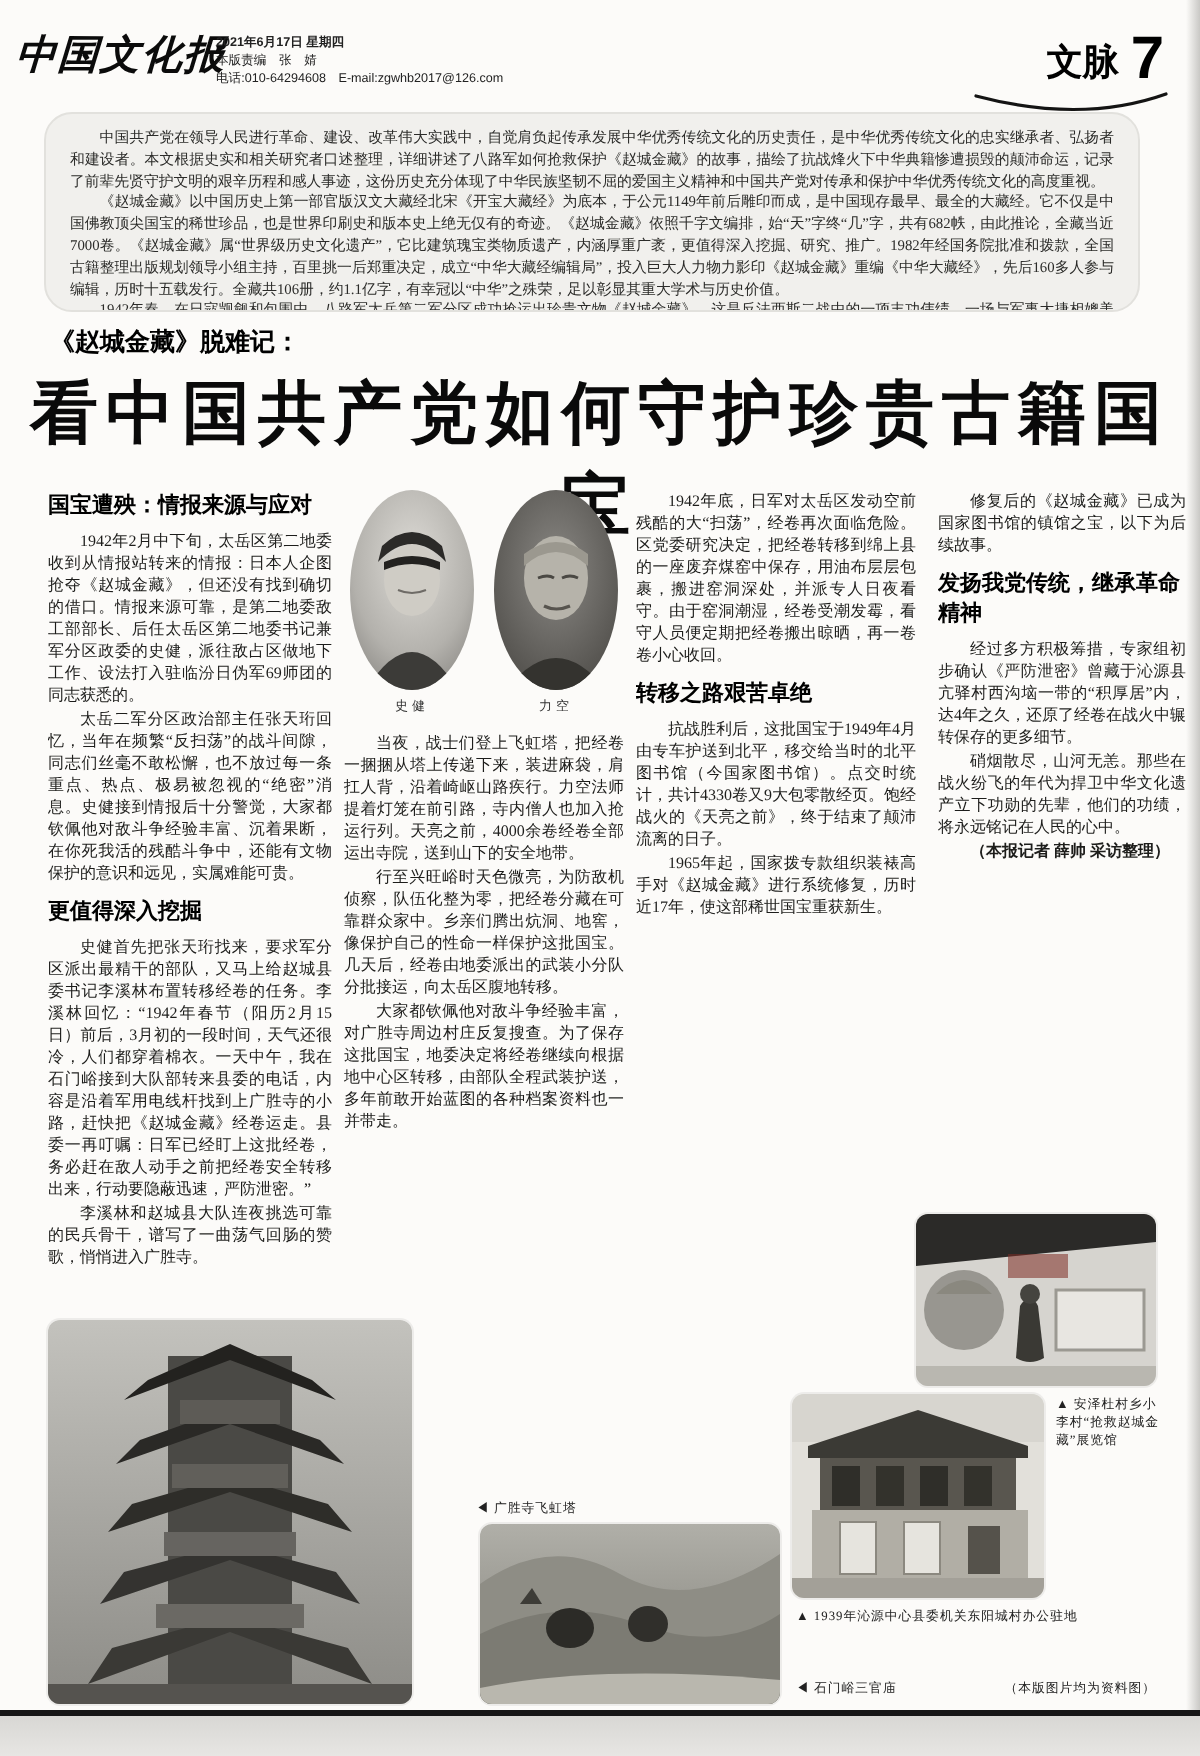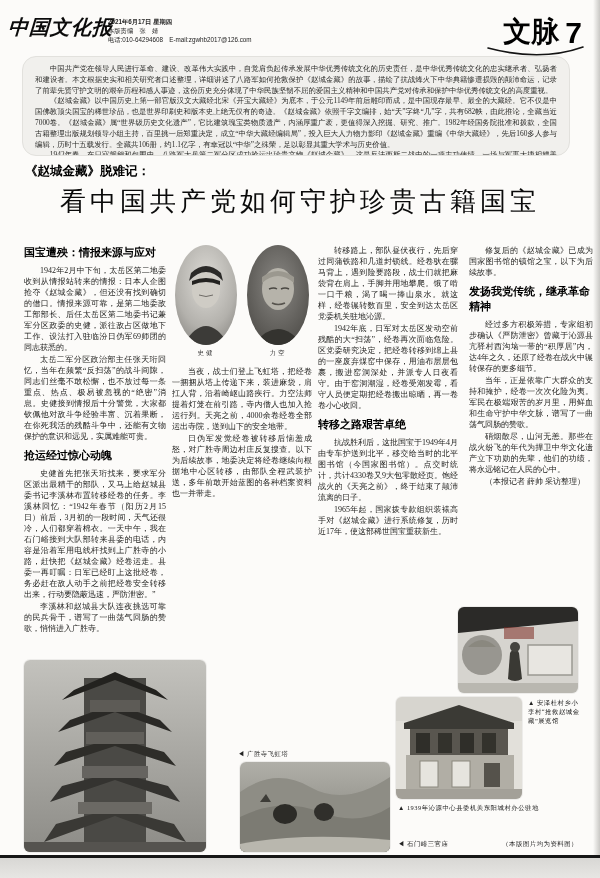--- a/index.html
+++ b/index.html
@@ -7,31 +7,31 @@
   .page{position:absolute;left:0;top:0;width:600px;height:856px;background:#fcfbf9;}
   .right-strip{position:absolute;right:0;top:0;width:7px;height:856px;background:linear-gradient(90deg,rgba(0,0,0,0),#c9c8c5);}
   .bottom-rule{position:absolute;left:0;top:855px;width:600px;height:3px;background:#161616;}
   .below-page{position:absolute;left:0;top:858px;width:600px;height:20px;background:linear-gradient(#d8d7d4,#e7e6e3);}
 
   
   .masthead{position:absolute;left:8px;top:14px;font-family:"Liberation Serif",serif;font-weight:900;font-style:italic;font-size:20px;letter-spacing:1px;color:#0b0b0b;transform:skew(-3deg);}
   .hdr-info{position:absolute;left:108px;top:17px;width:230px;font-family:"Liberation Sans",sans-serif;font-size:6.3px;line-height:9px;color:#222;}
   .hdr-info .b{font-weight:700;}
   .section-wrap{position:absolute;right:18px;top:13px;width:120px;text-align:right;}
-  .section-name{font-family:"Liberation Serif",serif;font-weight:900;font-size:28px;color:#000;vertical-align:baseline;}
+  .section-name{font-family:"Liberation Serif",serif;font-weight:900;font-size:18px;color:#000;vertical-align:baseline;}
   .page-num{font-family:"Liberation Sans",sans-serif;font-weight:900;font-size:30px;color:#000;margin-left:6px;vertical-align:-2px;}
   .swoosh{position:absolute;right:14px;top:46px;}
 
   
   .intro{position:absolute;left:22px;top:56px;width:548px;height:100px;background:#f1f0ed;border:1px solid #e2e1dd;border-radius:14px;box-sizing:border-box;padding:7px 12px;overflow:hidden;}
   .intro p{margin:0;font-size:7.4px;line-height:10.8px;text-indent:2em;text-align:justify;color:#2b2b29;}
 
   
   .kicker{position:absolute;left:25px;top:163px;font-weight:700;font-size:12.5px;color:#000;}
-  .main-title{position:absolute;left:0;top:184px;width:600px;text-align:center;font-family:"Liberation Sans",sans-serif;font-weight:400;font-size:26px;letter-spacing:4px;color:#0a0a0a;margin:0;}
+  .main-title{position:absolute;left:0;top:184px;width:600px;text-align:center;font-family:"Liberation Sans",sans-serif;font-weight:700;font-size:34px;letter-spacing:4px;color:#0a0a0a;margin:0;}
 
   
   .col{position:absolute;top:245px;overflow:hidden;}
   .col p{margin:0 0 1px;font-size:8px;line-height:11px;text-indent:2em;text-align:justify;color:#1d1d1b;}
   .sub{font-family:"Liberation Sans",sans-serif;font-weight:700;font-size:11px;color:#000;margin:6px 0 5px;}
   .sub.first{margin-top:0;}
   #col1{left:24px;width:142px;height:410px;}
   #col2{left:172px;width:140px;height:505px;}
   #col3{left:318px;width:140px;height:515px;}
   #col4{left:469px;width:124px;height:358px;}
@@ -39,21 +39,21 @@
   
   .portraits{display:flex;justify-content:center;gap:10px;margin-bottom:8px;}
   .portrait{width:62px;text-align:center;}
   .oval{width:62px;height:100px;border-radius:50%;overflow:hidden;display:block;}
   .pcap{font-size:6.5px;color:#333;margin-top:4px;letter-spacing:2px;}
 
   
   .photo{position:absolute;border-radius:6px;overflow:hidden;box-shadow:0 0 0 1px rgba(0,0,0,.06);}
   .cap{position:absolute;font-size:6.4px;color:#222;letter-spacing:0.5px;}
   .cap-right{text-align:right;}
-  .credit{font-size:8px;text-align:right;color:#111;margin-top:2px;font-weight:400;}
+  .credit{font-size:8px;text-align:right;color:#111;margin-top:2px;font-weight:700;}
 </style>
 </head>
 <body>
 
 <div class="page"></div>
 
 <div class="masthead">中国文化报</div>
 <div class="hdr-info">
   <div class="b">2021年6月17日 星期四</div>
   <div>本版责编　张　婧</div>
@@ -72,21 +72,21 @@
   <p>1942年春，在日寇觊觎和包围中，八路军太岳第二军分区成功抢运出珍贵文物《赵城金藏》，这是反法西斯二战中的一项丰功伟绩，一场与军事大捷相媲美的文化战线上伟大的胜利，谱写了文化抗战的辉煌篇章。</p>
 </div>
 
 <div class="kicker">《赵城金藏》脱难记：</div>
 <h1 class="main-title">看中国共产党如何守护珍贵古籍国宝</h1>
 
 <div class="col" id="col1">
   <div class="sub first">国宝遭殃：情报来源与应对</div>
   <p>1942年2月中下旬，太岳区第二地委收到从情报站转来的情报：日本人企图抢夺《赵城金藏》，但还没有找到确切的借口。情报来源可靠，是第二地委敌工部部长、后任太岳区第二地委书记兼军分区政委的史健，派往敌占区做地下工作、设法打入驻临汾日伪军69师团的同志获悉的。</p>
   <p>太岳二军分区政治部主任张天珩回忆，当年在频繁“反扫荡”的战斗间隙，同志们丝毫不敢松懈，也不放过每一条重点、热点、极易被忽视的“绝密”消息。史健接到情报后十分警觉，大家都钦佩他对敌斗争经验丰富、沉着果断，在你死我活的残酷斗争中，还能有文物保护的意识和远见，实属难能可贵。</p>
-  <div class="sub">抢运经过惊心动魄</div>
+  <div class="sub">更值得深入挖掘</div>
   <p>史健首先把张天珩找来，要求军分区派出最精干的部队，又马上给赵城县委书记李溪林布置转移经卷的任务。李溪林回忆：“1942年春节（阳历2月15日）前后，3月初的一段时间，天气还很冷，人们都穿着棉衣。一天中午，我在石门峪接到大队部转来县委的电话，内容是沿着军用电线杆找到上广胜寺的小路，赶快把《赵城金藏》经卷运走。县委一再叮嘱：日军已经盯上这批经卷，务必赶在敌人动手之前把经卷安全转移出来，行动要隐蔽迅速，严防泄密。”</p>
   <p>李溪林和赵城县大队连夜挑选可靠的民兵骨干，谱写了一曲荡气回肠的赞歌，悄悄进入广胜寺。</p>
 </div>
 
 <div class="col" id="col2">
   <div class="portraits">
     <div class="portrait">
       <svg class="oval" viewBox="0 0 62 100">
         <defs>
             <radialGradient id="pg1" cx="50%" cy="35%" r="80%">
@@ -117,36 +117,35 @@
         <path d="M6,100 Q31,68 56,100 Z" fill="#34332f"></path>
         <ellipse cx="31" cy="44" rx="16" ry="21" fill="#b6b3aa"></ellipse>
         <path d="M15,38 Q31,24 47,38 L47,32 Q31,20 15,32 Z" fill="#9b988f"></path>
         <path d="M22,44 Q27,42 30,44 M34,44 Q38,42 42,44" stroke="#4a4843" stroke-width="1.4" fill="none"></path>
         <path d="M25,58 Q31,61 38,58" stroke="#57544e" stroke-width="1.6" fill="none"></path>
       </svg>
       <div class="pcap">力空</div>
     </div>
   </div>
   <p>当夜，战士们登上飞虹塔，把经卷一捆捆从塔上传递下来，装进麻袋，肩扛人背，沿着崎岖山路疾行。力空法师提着灯笼在前引路，寺内僧人也加入抢运行列。天亮之前，4000余卷经卷全部运出寺院，送到山下的安全地带。</p>
-  <p>日伪军发觉经卷被转移后恼羞成怒，对广胜寺周边村庄反复搜查。以下为后续故事，地委决定将经卷继续向根据地中心区转移，由部队全程武装护送，多年前敢开始蓝图的各种档案资料也一并带走。</p>
+  <p>行至兴旺峪时天色微亮，为防敌机侦察，队伍化整为零，把经卷分藏在可靠群众家中。乡亲们腾出炕洞、地窖，像保护自己的性命一样保护这批国宝。几天后，经卷由地委派出的武装小分队分批接运，向太岳区腹地转移。</p>
+  <p>大家都钦佩他对敌斗争经验丰富，对广胜寺周边村庄反复搜查。为了保存这批国宝，地委决定将经卷继续向根据地中心区转移，由部队全程武装护送，多年前敢开始蓝图的各种档案资料也一并带走。</p>
 </div>
 
 <div class="col" id="col3">
-  <p>转移路上，部队昼伏夜行，先后穿过同蒲铁路和几道封锁线。经卷驮在骡马背上，遇到险要路段，战士们就把麻袋背在肩上，手脚并用地攀爬。饿了啃一口干粮，渴了喝一捧山泉水。就这样，经卷辗转数百里，安全到达太岳区党委机关驻地沁源。</p>
   <p>1942年底，日军对太岳区发动空前残酷的大“扫荡”，经卷再次面临危险。区党委研究决定，把经卷转移到绵上县的一座废弃煤窑中保存，用油布层层包裹，搬进窑洞深处，并派专人日夜看守。由于窑洞潮湿，经卷受潮发霉，看守人员便定期把经卷搬出晾晒，再一卷卷小心收回。</p>
   <div class="sub">转移之路艰苦卓绝</div>
   <p>抗战胜利后，这批国宝于1949年4月由专车护送到北平，移交给当时的北平图书馆（今国家图书馆）。点交时统计，共计4330卷又9大包零散经页。饱经战火的《天亮之前》，终于结束了颠沛流离的日子。</p>
   <p>1965年起，国家拨专款组织装裱高手对《赵城金藏》进行系统修复，历时近17年，使这部稀世国宝重获新生。</p>
 </div>
 
 <div class="col" id="col4">
   <p>修复后的《赵城金藏》已成为国家图书馆的镇馆之宝，以下为后续故事。</p>
   <div class="sub">发扬我党传统，继承革命精神</div>
   <p>经过多方积极筹措，专家组初步确认《严防泄密》曾藏于沁源县亢驿村西沟垴一带的“积厚居”内，达4年之久，还原了经卷在战火中辗转保存的更多细节。</p>
-  <p>当年，正是依靠广大群众的支持和掩护，经卷一次次化险为夷。军民在极端艰苦的岁月里，用鲜血和生命守护中华文脉，谱写了一曲荡气回肠的赞歌。</p>
   <p>硝烟散尽，山河无恙。那些在战火纷飞的年代为捍卫中华文化遗产立下功勋的先辈，他们的功绩，将永远铭记在人民的心中。</p>
   <p class="credit">（本报记者 薛帅 采访整理）</p>
 </div>
 
 <div class="photo" style="left:24px;top:660px;width:182px;height:192px;">
   <svg width="182" height="192" viewBox="0 0 182 192">
     <defs>
         <linearGradient id="sky" x1="0" y1="0" x2="0" y2="1">
       <stop offset="0%" stop-color="#c3c2bd"></stop>
           <stop offset="100%" stop-color="#8d8c87"></stop>

